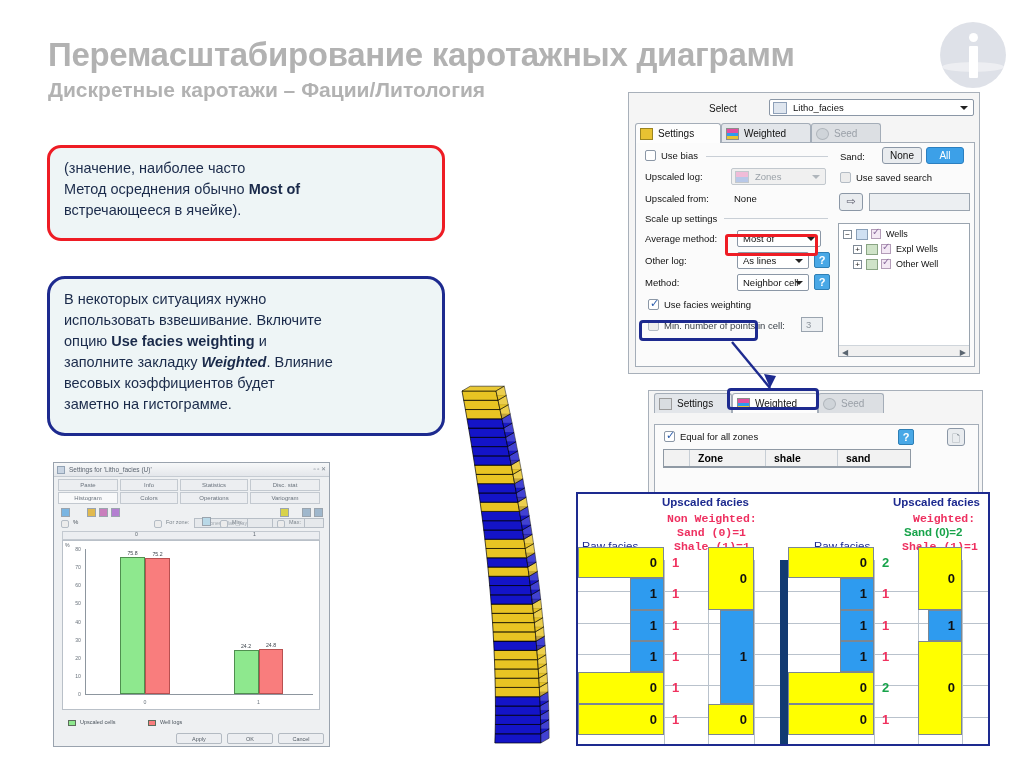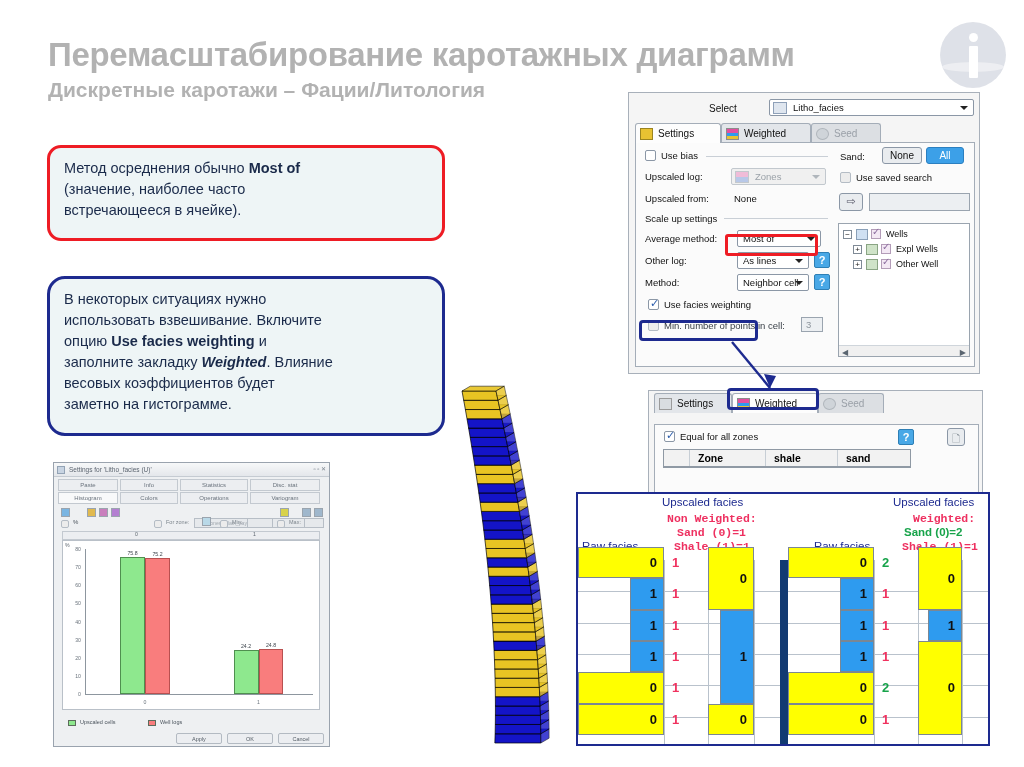--- a/index.html
+++ b/index.html
@@ -196,21 +196,21 @@
   }
 
   
   #arrow-svg{ position:absolute; left:620px; top:330px; width:220px; height:70px; z-index:19; }
 
   
   #facies-panel{
     position:absolute; left:576px; top:492px; width:414px; height:254px;
     border:2px solid #1d2a8f; background:#fff;
   }
-  .fac-hdr{ position:absolute; font-size:11.5px; white-space:nowrap; }
+  .fac-hdr{ position:absolute; font-size:11.5px; white-space:nowrap;font-weight:bold; }
   .fac-hdr.nav{ color:#1d2a8f; font-weight:normal; }
   .fac-hdr.up{ color:#1d2a8f; }
   .fac-hdr.pink{ color:#ee3060; font-weight:bold;font-family:Liberation Mono, monospace; }
   .fac-hdr.green{ color:#17a34a; font-weight:bold; }
   #facies-grid{ position:absolute; left:0; top:66px; right:0; bottom:0; }
   .fac-half{ position:absolute; top:0; bottom:0; }
   .fac-half.left{ left:0; width:202px; }
   .fac-half.right{ left:210px; width:200px; }
   #mid-bar{ position:absolute; left:202px; top:0; width:8px; bottom:0; background:#123a72; }
 
@@ -281,22 +281,22 @@
 <div id="title-main">Перемасштабирование каротажных диаграмм</div>
 <div id="title-sub">Дискретные каротажи – Фации/Литология</div>
 
 <div id="info-icon">
   <div class="i-dot"></div>
     <div class="i-stem"></div>
     <div class="i-band"></div>
 </div>
 
 <div class="callout" id="callout-red">
+  <div>(значение, наиболее часто</div>
   <div><span>Метод осреднения обычно </span><b>Most of</b></div>
-  <div>(значение, наиболее часто</div>
   <div>встречающееся в ячейке).</div>
 </div>
 
 <div class="callout" id="callout-blue">
   <div>В некоторых ситуациях нужно</div>
   <div>использовать взвешивание. Включите</div>
   <div><span>опцию </span><b>Use facies weighting</b><span> и</span></div>
   <div><span>заполните закладку </span><i>Weighted</i><span>. Влияние</span></div>
   <div>весовых коэффициентов будет</div>
   <div>заметно на гистограмме.</div>

